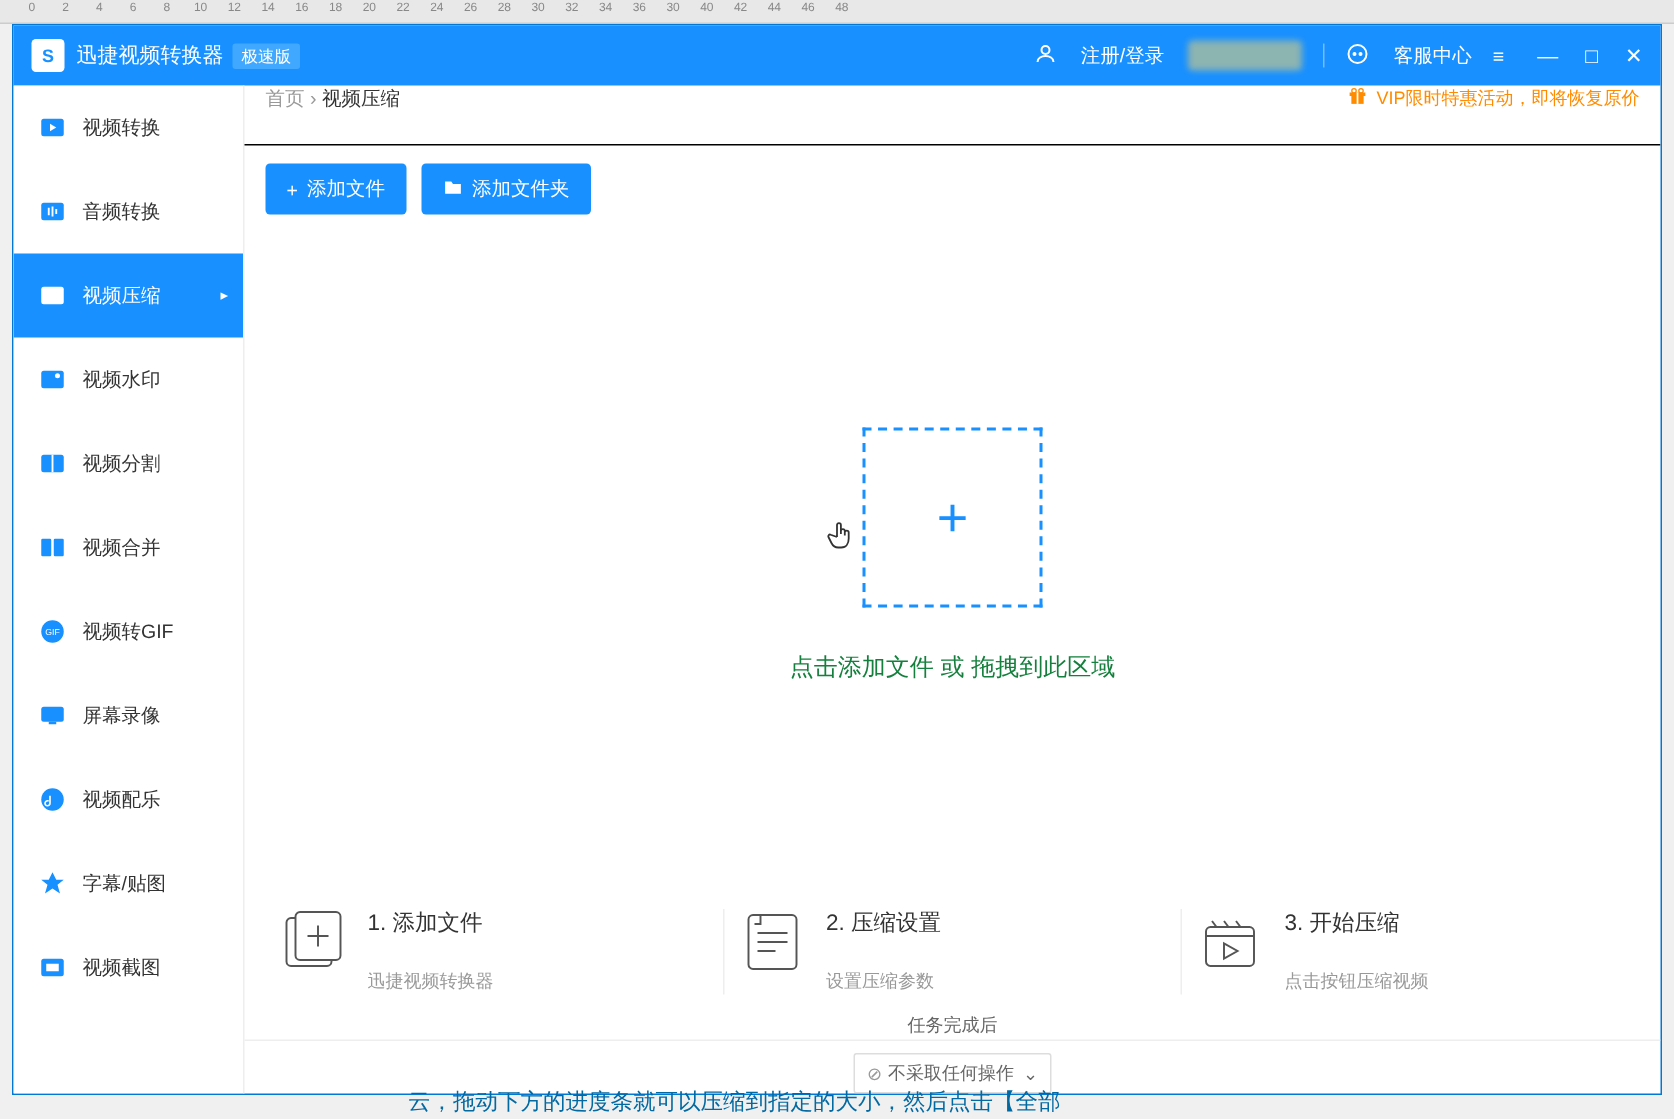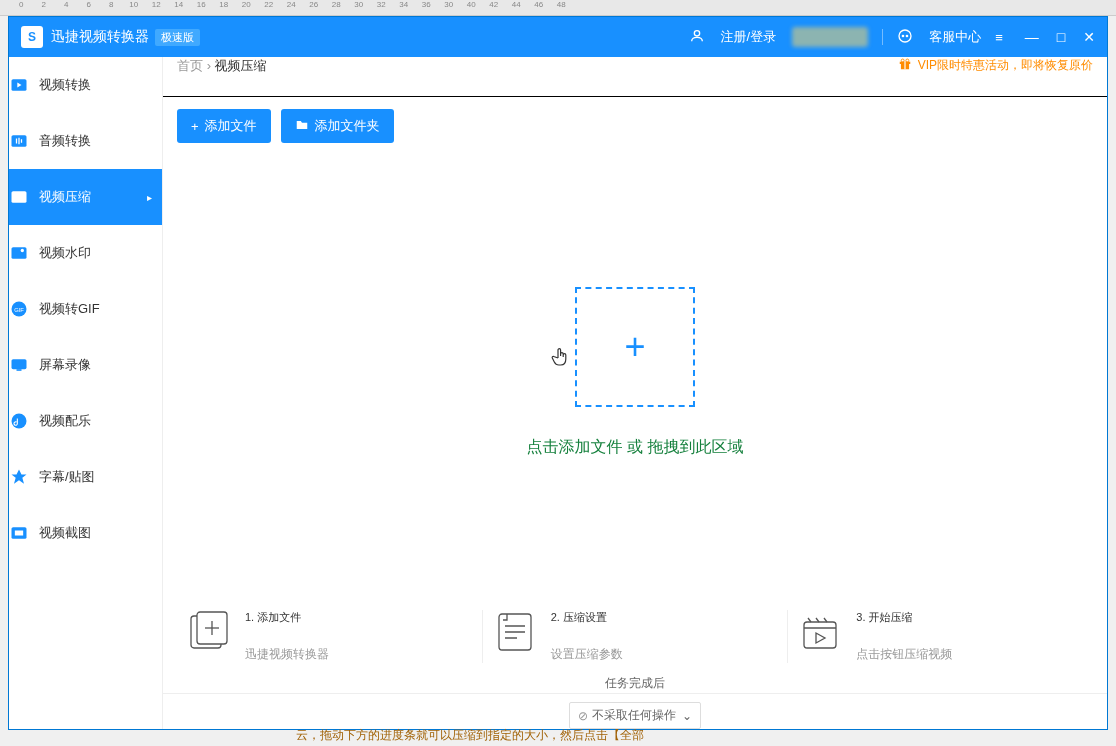--- a/index.html
+++ b/index.html
@@ -19,21 +19,21 @@
     .titlebar-right { display: flex; align-items: center; gap: 14px; font-size: 13px; }
     .tb-item { display: flex; align-items: center; gap: 16px; cursor: pointer; }
     .vip-blur { width: 76px; height: 20px; background: rgba(255,215,100,0.5); border-radius: 3px; filter: blur(2px); }
     .tb-separator { width: 1px; height: 16px; background: rgba(255,255,255,0.4); }
     .window-controls { display: flex; gap: 18px; margin-left: 8px; }
     .win-ctrl { cursor: pointer; font-size: 14px; }
     
     .app-body { flex: 1; display: flex; overflow: hidden; }
     
     .sidebar { width: 154px; background: #fff; border-right: 1px solid #eee; overflow-y: auto; }
-    .sidebar-item { height: 56px; display: flex; align-items: center; gap: 10px; cursor: pointer; font-size: 13px; color: #333; position: relative; }
+    .sidebar-item { height: 56px; display: flex; align-items: center; padding-left: 16px; gap: 10px; cursor: pointer; font-size: 13px; color: #333; position: relative; }
     .sidebar-item.active { background: #1890ff; color: #fff; }
     .sidebar-item.active::after { content: "▸"; position: absolute; right: 10px; font-size: 10px; }
     .sb-icon { width: 20px; height: 20px; display: flex; align-items: center; justify-content: center; }
     .sb-icon svg { width: 20px; height: 20px; }
     
     .main-area { flex: 1; display: flex; flex-direction: column; }
     
     .breadcrumb-bar { height: 40px; display: flex; align-items: flex-start; padding: 0 14px; border-bottom: 1px solid #000000; }
     .breadcrumb { font-size: 13px; color: #999; }
     .breadcrumb .current { color: #333; }
@@ -51,28 +51,28 @@
     .drop-hint { font-size: 16px; color: #15803d; margin-top: -30px; }
     
     .cursor-hand { position: absolute; left: 388px; top: 192px; font-size: 16px; pointer-events: none; }
     
     .steps { display: flex; width: 100%; padding: 20px 14px 30px; gap: 0; }
     .step { flex: 1; display: flex; gap: 14px; align-items: flex-start; padding: 0 10px; border-right: 1px solid #eee; }
     .step:last-child { border-right: none; }
     .step-icon { width: 44px; height: 44px; flex-shrink: 0; }
     .step-icon svg { width: 44px; height: 44px; stroke: #555; fill: none; stroke-width: 1.3; }
     .step-text { }
-    .step-title { font-size: 11px; color: #333; margin-bottom: 21px; }
+    .step-title { font-size: 15px; color: #333; margin-bottom: 21px; }
     .step-desc { font-size: 12px; color: #999; }
     
     .footer-bar { height: 36px; border-top: 1px solid #eee; display: flex; align-items: center; justify-content: flex-end; padding: 0 14px; gap: 10px; font-size: 12px; color: #666; flex-direction: column; }
     .footer-select { border: 1px solid #ddd; padding: 4px 8px; border-radius: 2px; display: flex; align-items: center; gap: 6px; cursor: pointer; min-width: 130px; justify-content: space-between; }
     .no-action-icon { color: #999; }
     
-    .truncated-text { position: absolute; bottom: 2px; left: 296px; font-size: 12px; color: #a16207; white-space: nowrap; }
+    .truncated-text { position: absolute; bottom: 2px; left: 272px; font-size: 15px; color: #0369a1; white-space: nowrap; }
   </style>
 </head>
 <body>
 
 <div class="ruler">
   <div class="ruler-marks" id="ruler-marks">
       <span class="ruler-mark">0</span>
       <span class="ruler-mark">2</span>
       <span class="ruler-mark">4</span>
       <span class="ruler-mark">6</span>
@@ -175,20 +175,38 @@
       <svg viewBox="0 0 24 24" style="color:#1890ff">
               <rect x="3" y="5" width="18" height="14" rx="2" fill="#1890ff"></rect>
               <circle cx="16" cy="9" r="2" fill="#fff"></circle>
             </svg>
     </span>
     <span>视频水印</span>
   </div>
         <div class="sidebar-item">
     <span class="sb-icon">
       <svg viewBox="0 0 24 24" style="color:#1890ff">
+              <rect x="3" y="5" width="18" height="14" rx="2" fill="#1890ff"></rect>
+              <line x1="12" y1="5" x2="12" y2="19" stroke="#fff" stroke-width="1.5"></line>
+            </svg>
+    </span>
+    <span>视频分割</span>
+  </div>
+        <div class="sidebar-item">
+    <span class="sb-icon">
+      <svg viewBox="0 0 24 24" style="color:#1890ff">
+              <rect x="3" y="5" width="8" height="14" rx="1" fill="#1890ff"></rect>
+              <rect x="13" y="5" width="8" height="14" rx="1" fill="#1890ff"></rect>
+            </svg>
+    </span>
+    <span>视频合并</span>
+  </div>
+        <div class="sidebar-item">
+    <span class="sb-icon">
+      <svg viewBox="0 0 24 24" style="color:#1890ff">
               <circle cx="12" cy="12" r="9" fill="#1890ff"></circle>
               <text x="12" y="15" font-size="7" fill="#fff" text-anchor="middle">GIF</text>
             </svg>
     </span>
     <span>视频转GIF</span>
   </div>
         <div class="sidebar-item">
     <span class="sb-icon">
       <svg viewBox="0 0 24 24" style="color:#1890ff">
               <rect x="3" y="5" width="18" height="12" rx="2" fill="#1890ff"></rect>

